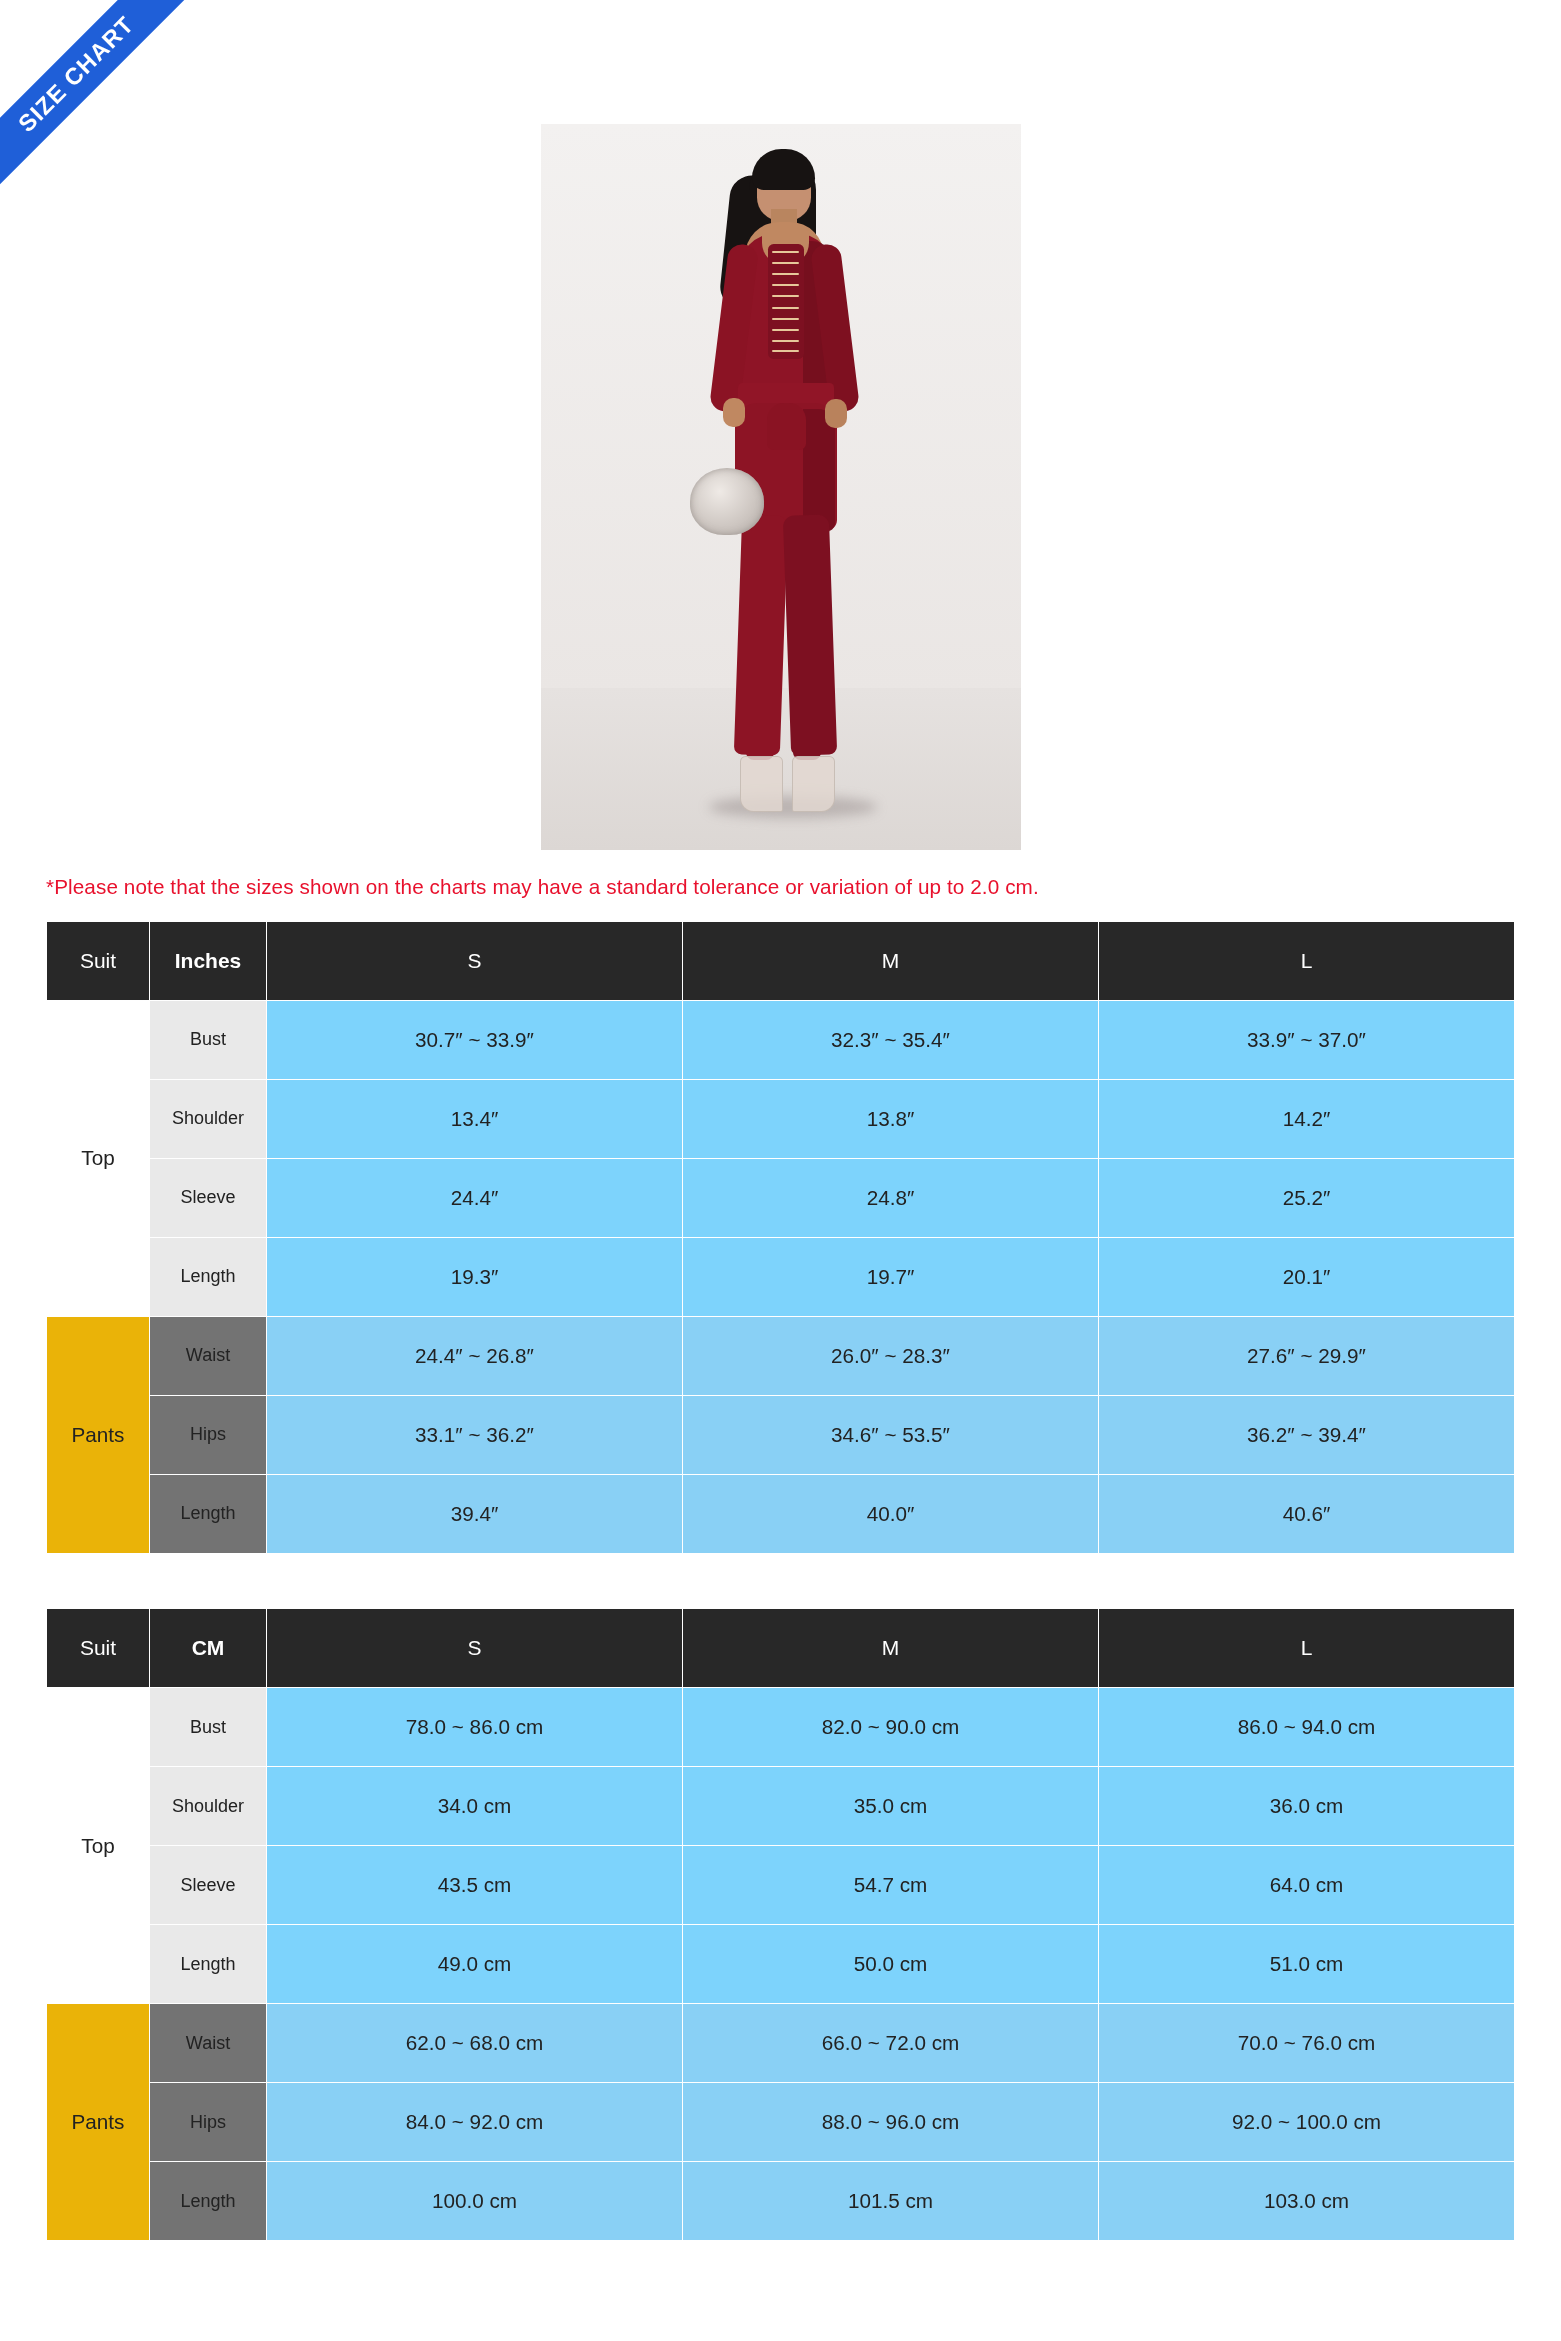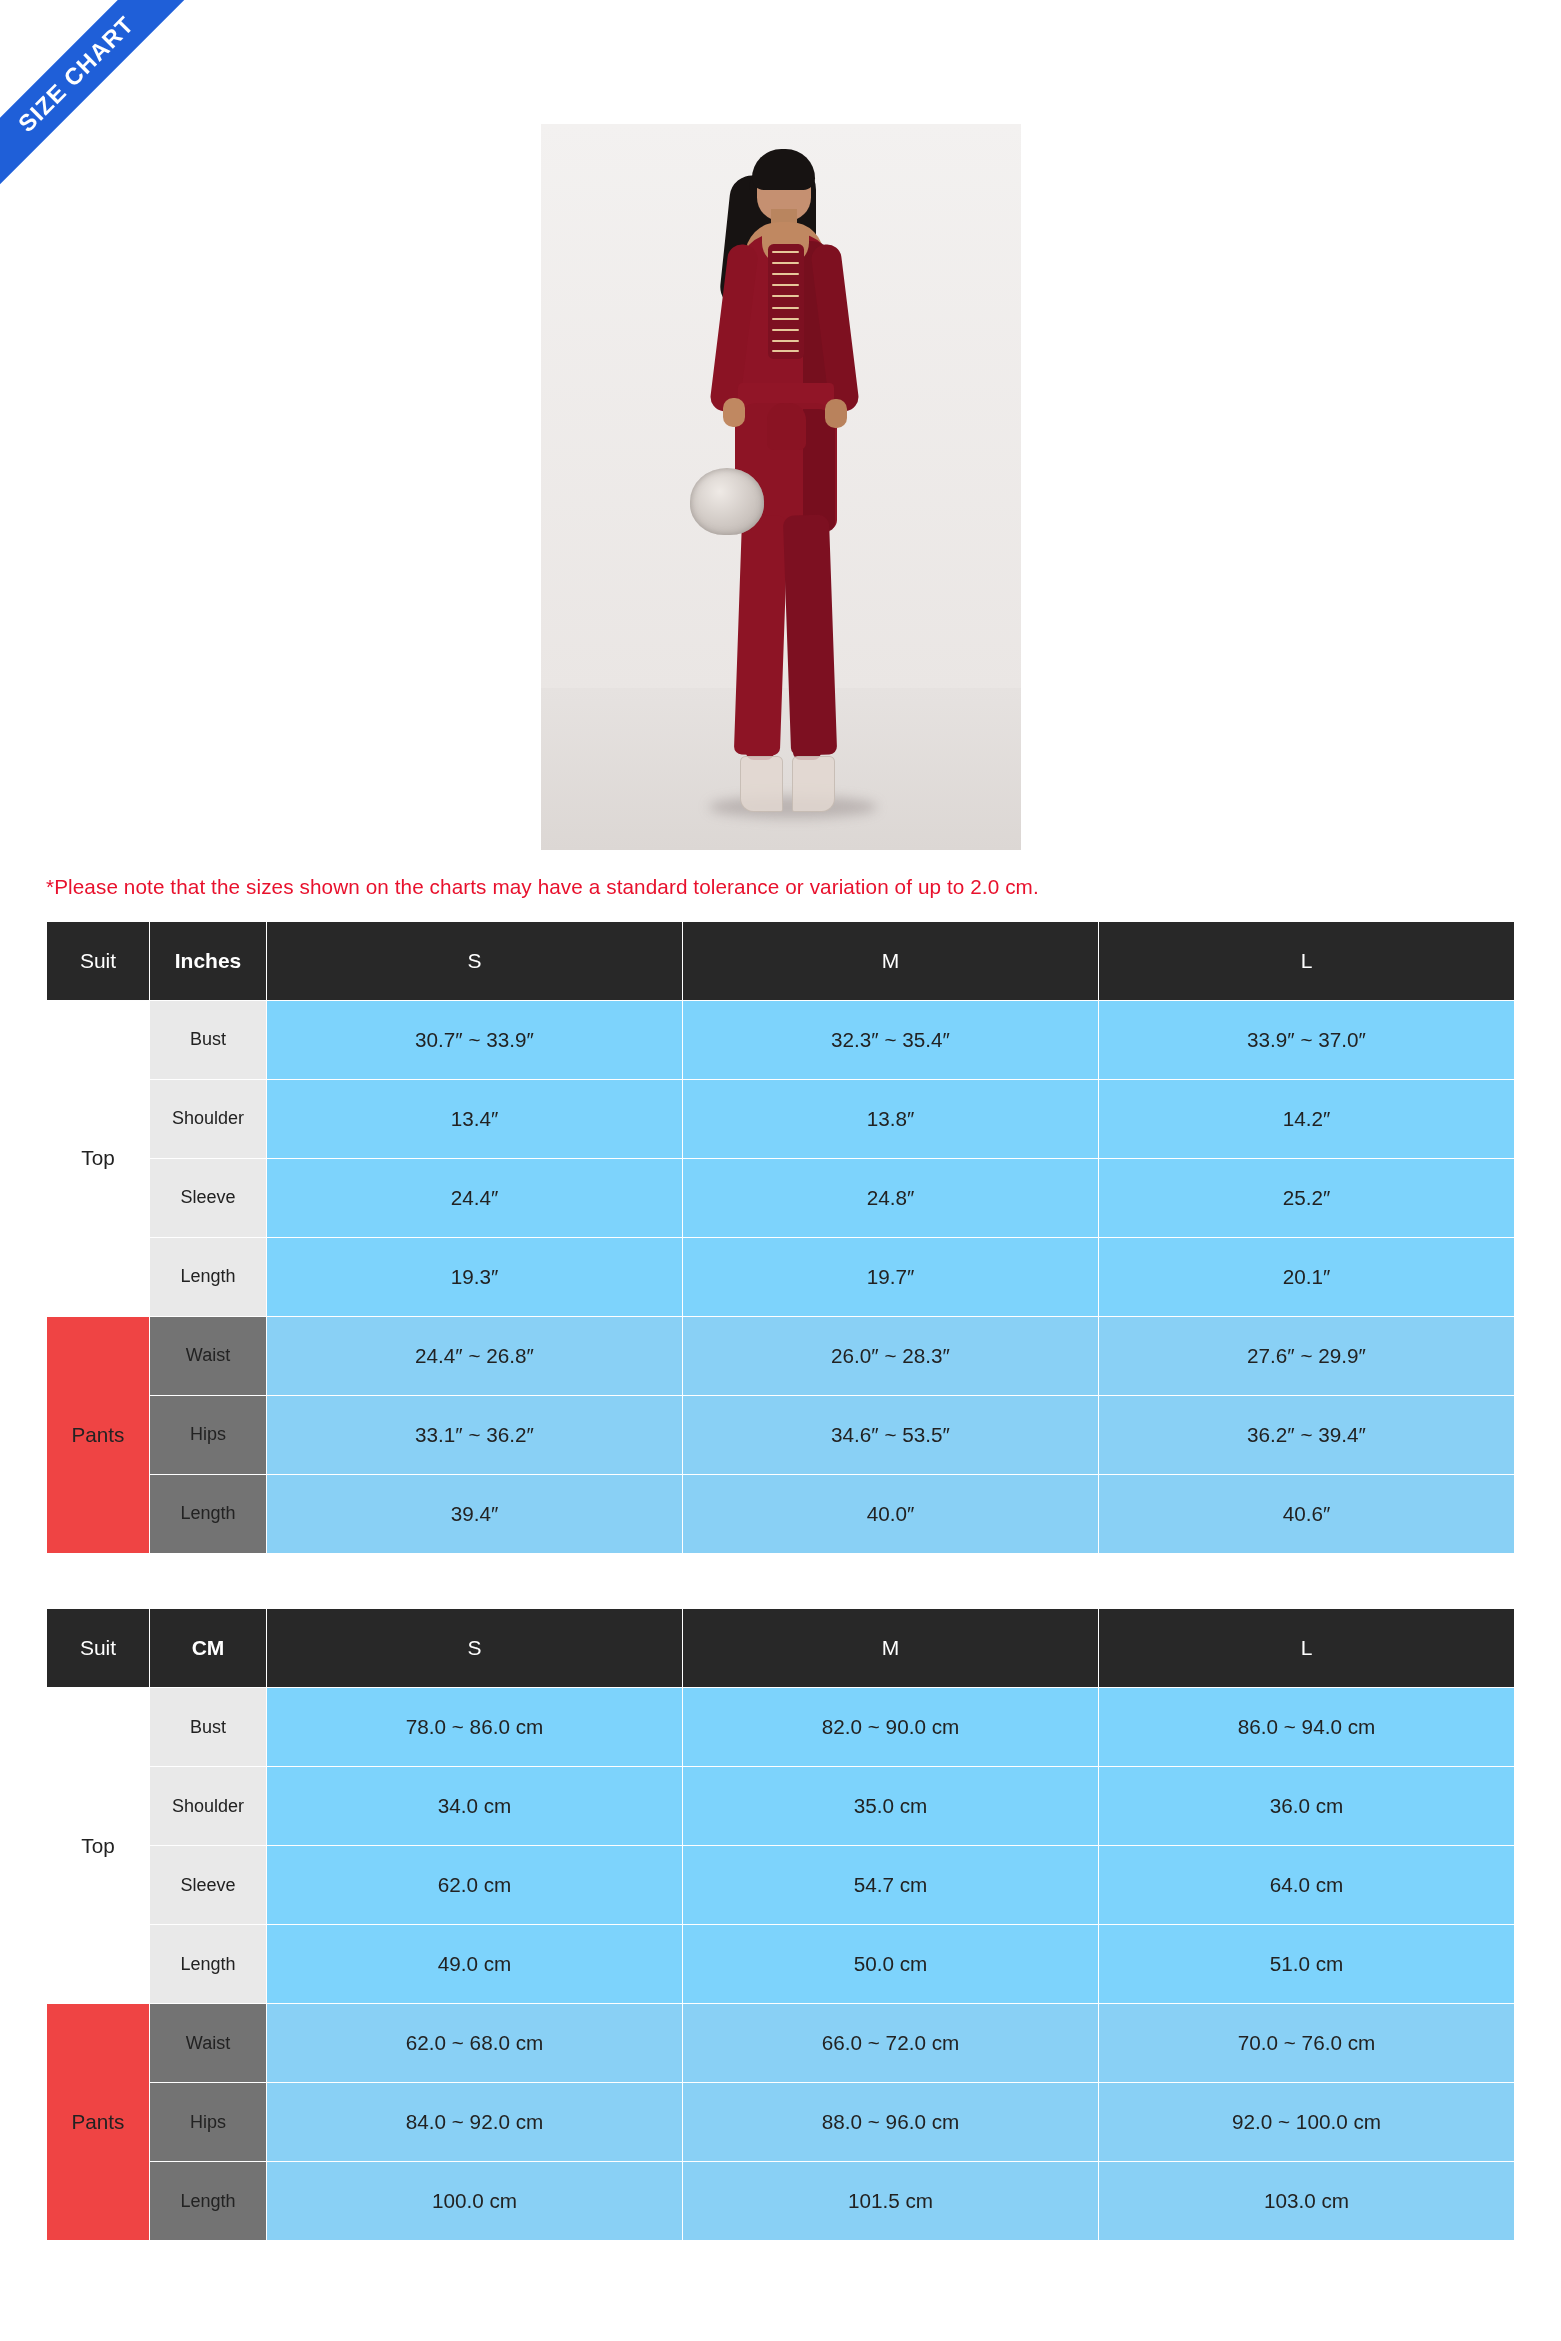--- a/index.html
+++ b/index.html
@@ -286,21 +286,21 @@
     color: #ffffff;
     font-weight: bold;
     font-size: 21px;
   }
   thead th.unit-head { font-weight: bold; }
 
   .cell-grey   { background: #7dd3fc; }
   .cell-grey-l { background: #e9e9e9; }
   .cell-blue   { background: #89d0f5; }
   .cell-blue-l { background: #737373; }
-  .cell-blue-xl{ background: #ef4444; }
+  .cell-blue-xl{ background: #eab308; }
   .cell-white  { background: #ffffff; }
 
   .label-cell { font-size: 18px; }
   .group-cell { font-size: 20.7px; }
 
   .block-gap { height: 32px; }
 </style>
 </head>
 <body>
 
@@ -451,21 +451,21 @@
         <td class="cell-grey">86.0 ~ 94.0 cm</td>
       </tr>
       <tr>
         <td class="cell-grey-l label-cell">Shoulder</td>
         <td class="cell-grey">34.0 cm</td>
         <td class="cell-grey">35.0 cm</td>
         <td class="cell-grey">36.0 cm</td>
       </tr>
       <tr>
         <td class="cell-grey-l label-cell">Sleeve</td>
-        <td class="cell-grey">62.0 cm</td>
+        <td class="cell-grey">43.5 cm</td>
         <td class="cell-grey">54.7 cm</td>
         <td class="cell-grey">64.0 cm</td>
       </tr>
       <tr>
         <td class="cell-grey-l label-cell">Length</td>
         <td class="cell-grey">49.0 cm</td>
         <td class="cell-grey">50.0 cm</td>
         <td class="cell-grey">51.0 cm</td>
       </tr>
       <tr>

